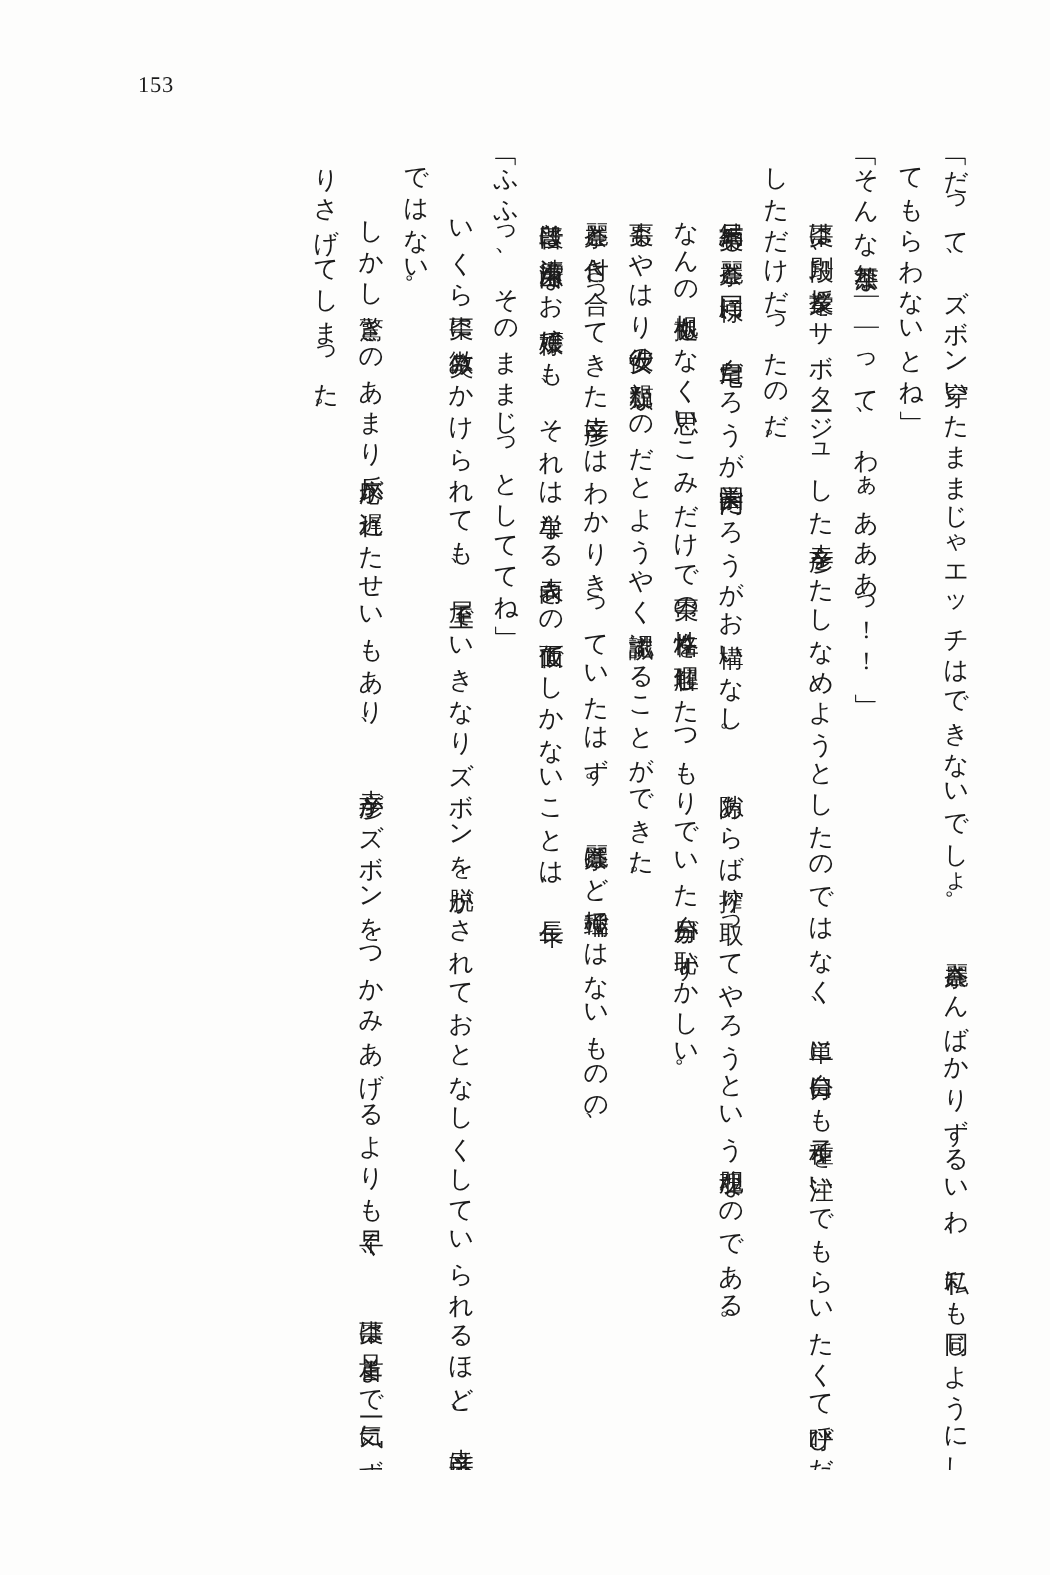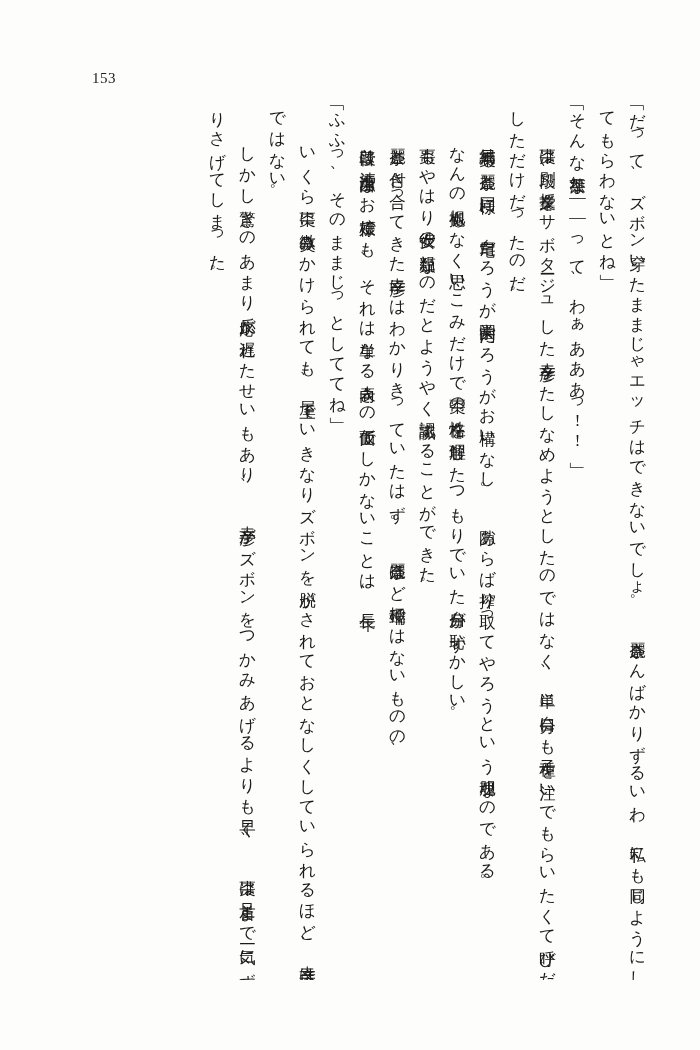--- a/index.html
+++ b/index.html
@@ -16,21 +16,21 @@
   }
   .page {
     position: relative;
     width: 700px;
     height: 1050px;
     box-sizing: border-box;
     background: #fdfdfc;
   }
   .page-number {
     position: absolute;
-    top: 70px;
+    top: 49px;
     left: 92px;
     font-size: 15px;
     letter-spacing: 0.5px;
     color: #1a1a1a;
     font-family: "Liberation Serif", "DejaVu Serif", serif;
   }
   .body-text {
     position: absolute;
     top: 100px;
     left: 52px;

